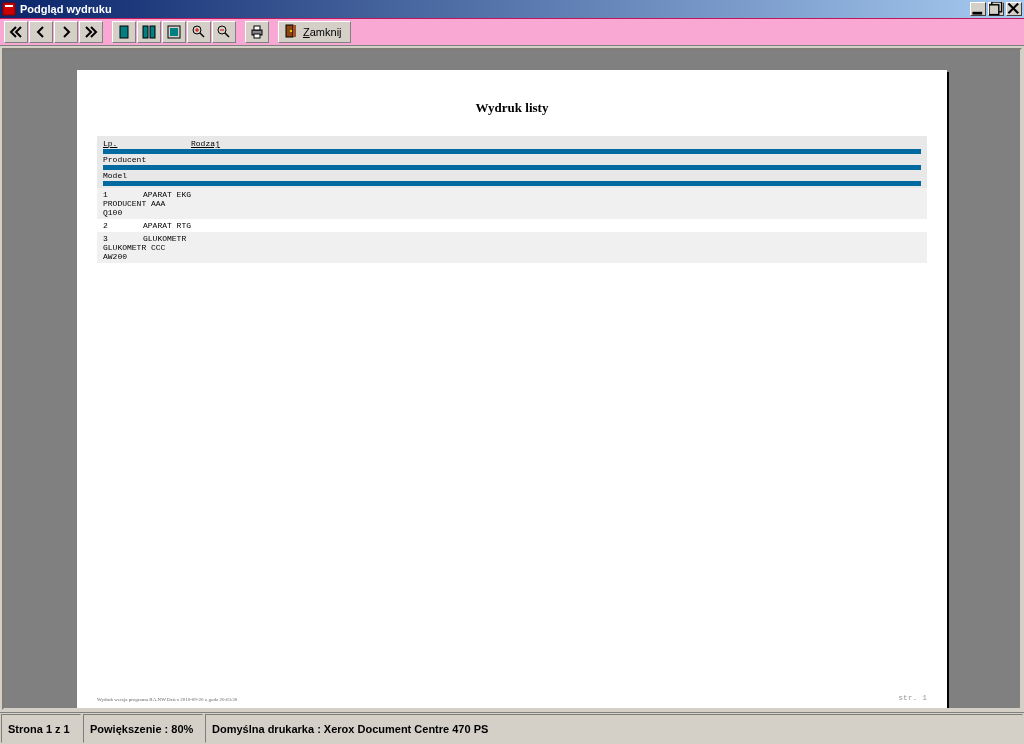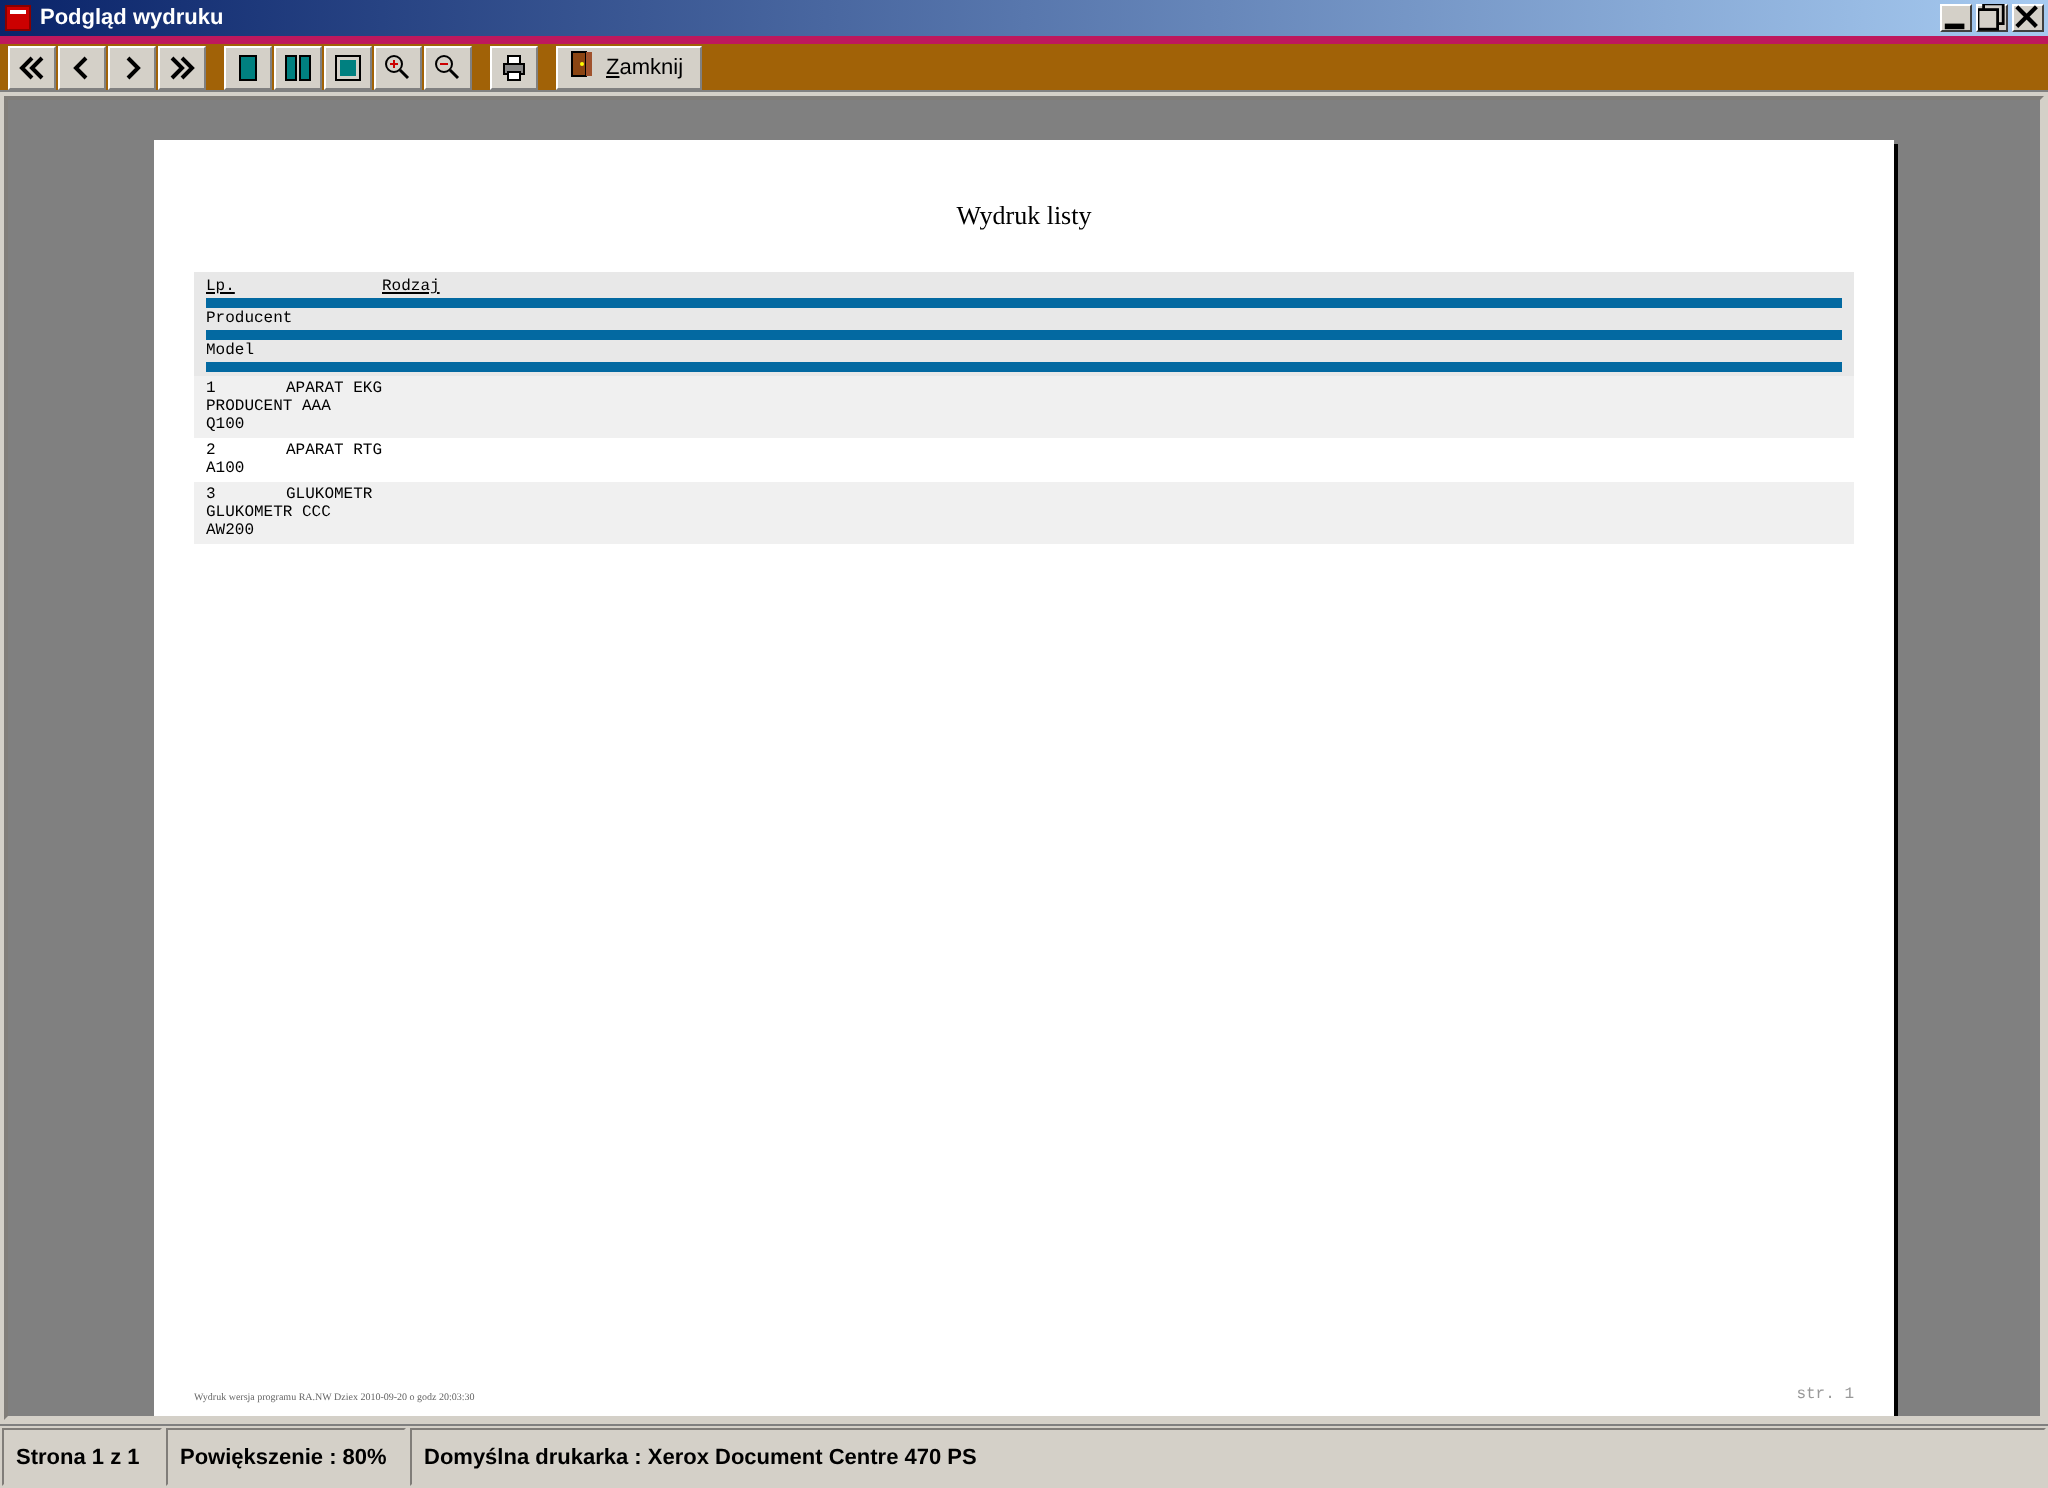--- a/index.html
+++ b/index.html
@@ -40,22 +40,22 @@
   border-bottom-color: #404040;
   display: flex;
   align-items: center;
   justify-content: center;
   font-size: 9px;
   font-family: "Marlett", sans-serif;
   cursor: pointer;
 }
 .toolbar {
   height: 28px;
-  background: #a16207;
-  border-top: 4px solid #be185d;
+  background: #f9a8d4;
+  border-top: 1px solid #be185d;
   border-bottom: 1px solid #808080;
   display: flex;
   align-items: center;
   padding: 0 4px;
   gap: 0;
 }
 .tb-btn {
   width: 24px; height: 22px;
   border: 1px solid #fff;
   border-right-color: #808080;
@@ -94,21 +94,21 @@
   height: 640px;
   background: #fff;
   box-shadow: 2px 2px 0 #000;
   padding: 30px 20px 10px 20px;
   position: relative;
   font-family: "Times New Roman", serif;
   color: #000;
 }
 .page-title {
   text-align: center;
-  font-weight: normal;
+  font-weight: bold;
   font-size: 13px;
   margin-bottom: 20px;
 }
 .list-header {
   background: #e8e8e8;
   font-family: "Courier New", monospace;
   font-size: 8px;
   padding: 2px 6px;
 }
 .list-header .hdr-row {
@@ -286,21 +286,20 @@
             <span>APARAT EKG</span>
           </div>
           <div>PRODUCENT AAA</div>
           <div>Q100</div>
         </div>
         <div class="list-row even">
           <div class="r1">
             <span class="lp">2</span>
             <span>APARAT RTG</span>
           </div>
-          <div>A100</div>
         </div>
         <div class="list-row odd">
           <div class="r1">
             <span class="lp">3</span>
             <span>GLUKOMETR</span>
           </div>
           <div>GLUKOMETR CCC</div>
           <div>AW200</div>
         </div>
       </div>

